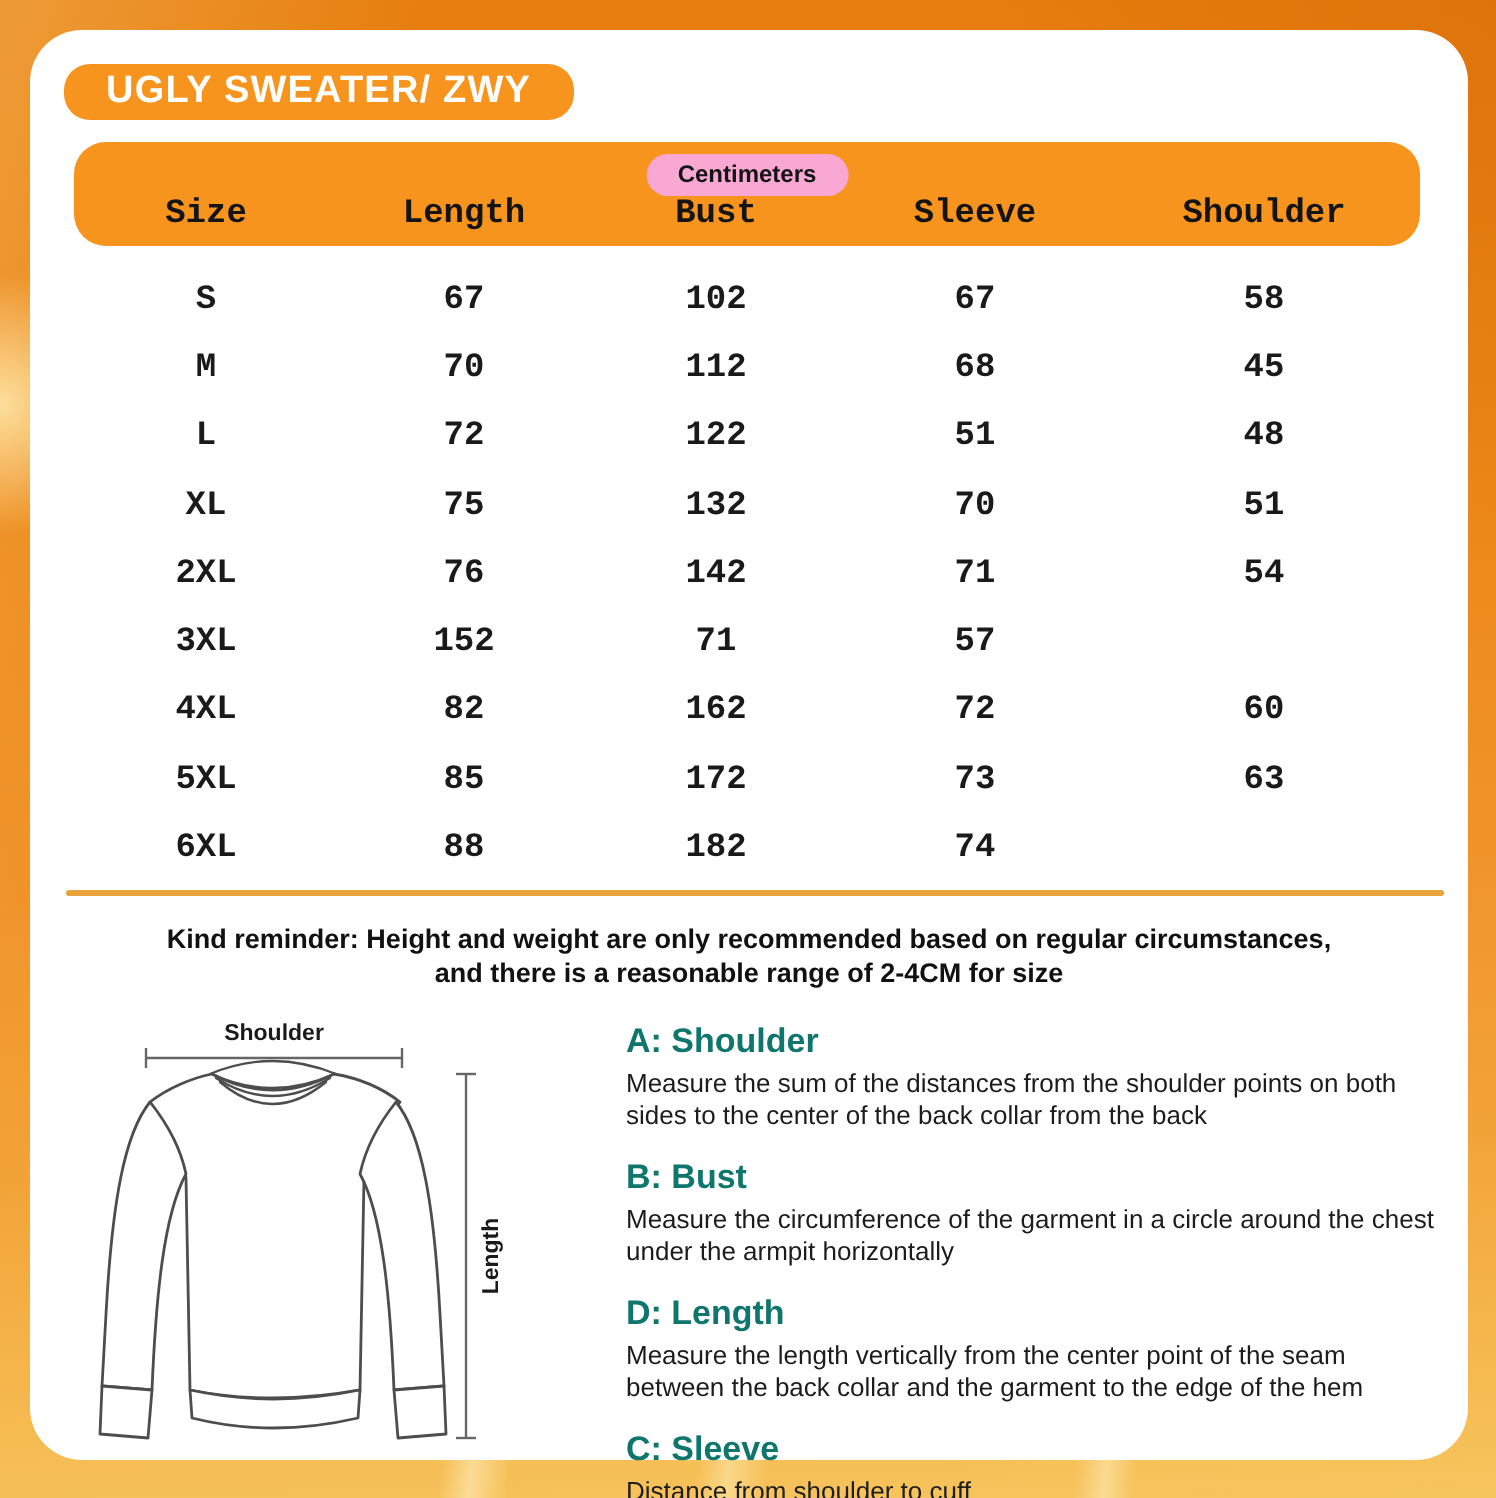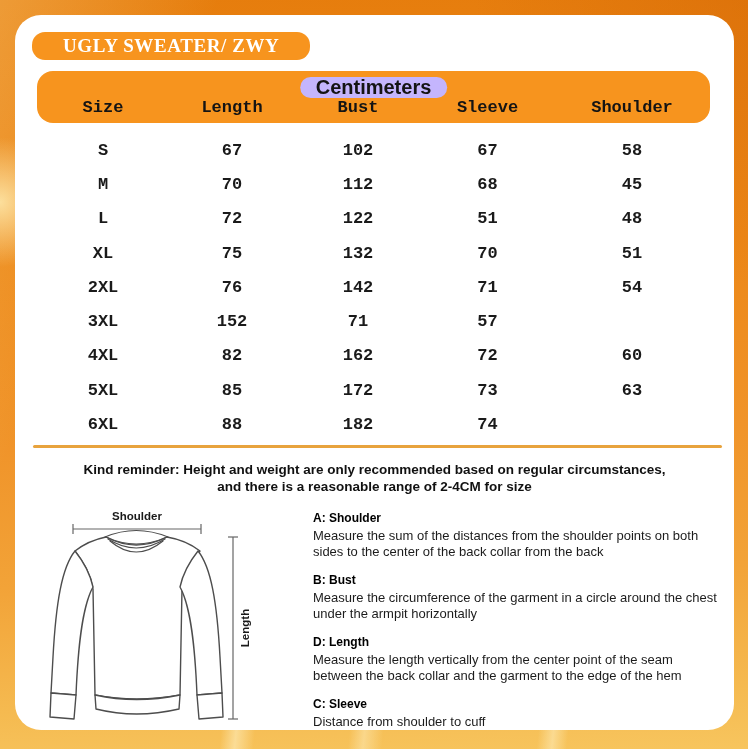--- a/index.html
+++ b/index.html
@@ -17,32 +17,32 @@
     position:absolute;left:0;right:0;bottom:0;height:70px;pointer-events:none;
     background:
       linear-gradient(96deg, transparent 30%, rgba(255,243,200,.55) 32%, transparent 34.5%, transparent 47%, rgba(255,243,200,.45) 49%, transparent 51.5%, transparent 72%, rgba(255,243,200,.5) 74%, transparent 76%);
   }
   .card{
     position:absolute;left:15px;top:15px;width:719px;height:715px;
     background:#ffffff;border-radius:26px;
   }
   .title-pill{
     position:absolute;left:17px;top:17px;height:28px;line-height:28px;
-    background:var(--accent);border-radius:13px;padding:0 31px;
-    color:#ffffff;font-family:Liberation Serif, serif;
+    background:var(--accent);border-radius:13px;padding:0 21px;
+    color:#ffffff;font-family:Liberation Sans, sans-serif;
     font-weight:700;font-size:19px;letter-spacing:.6px;white-space:nowrap;
   }
   .header-bar{
     position:absolute;left:22px;top:56px;width:673px;height:52px;
     background:var(--accent);border-radius:16px;
   }
   .cm-pill{
     position:absolute;left:50%;transform:translateX(-50%);top:6px;height:21px;line-height:21px;
-    background:#c4b5fd;border-radius:11px;padding:0 16px;
-    font-weight:700;font-size:20px;color:#141414;white-space:nowrap;
+    background:#f9a8d4;border-radius:11px;padding:0 16px;
+    font-weight:700;font-size:12px;color:#141414;white-space:nowrap;
   }
   .grid-row{
     display:grid;grid-template-columns:132px 126px 126px 133px 156px;
     width:673px;align-items:center;font-family:Liberation Mono, monospace;
   }
   .grid-row > span{text-align:center;}
   .header-row{
     position:absolute;left:0;bottom:6px;
     font-weight:700;font-size:17px;color:#141414;
   }
@@ -53,21 +53,21 @@
     background:var(--divider);border-radius:2px;
   }
   .reminder{
     position:absolute;left:0;right:0;top:446px;text-align:center;
     font-weight:700;font-size:13.5px;line-height:17px;color:#111111;
   }
   .diagram{position:absolute;left:25px;top:492px;width:270px;height:218px;}
   .diagram svg{display:block;width:100%;height:100%;}
   .guide{position:absolute;left:298px;top:496px;width:406px;color:#1c1c1c;}
   .guide-section{margin-bottom:14px;}
-  .guide-heading{font-weight:700;font-size:12px;margin:0 0 3px 0;color:#000000;}
+  .guide-heading{font-weight:700;font-size:17px;margin:0 0 3px 0;color:#0f766e;}
   .guide-text{font-size:13px;line-height:15.5px;margin:0;}
   .sweater-stroke{fill:#ffffff;stroke:#4d4d4d;stroke-width:1.4;stroke-linejoin:round;}
   .sweater-line{fill:none;stroke:#4d4d4d;stroke-width:1.2;stroke-linecap:round;}
   .measure-line{stroke:#666666;stroke-width:1.2;}
   .measure-text{font-family:"Liberation Sans","DejaVu Sans",sans-serif;font-size:11.5px;font-weight:700;fill:#1a1a1a;}
 </style>
 </head>
 <body style="--accent: #F7941E; --divider: #E8A33D;">
 
 <div class="bg-waves"></div>

